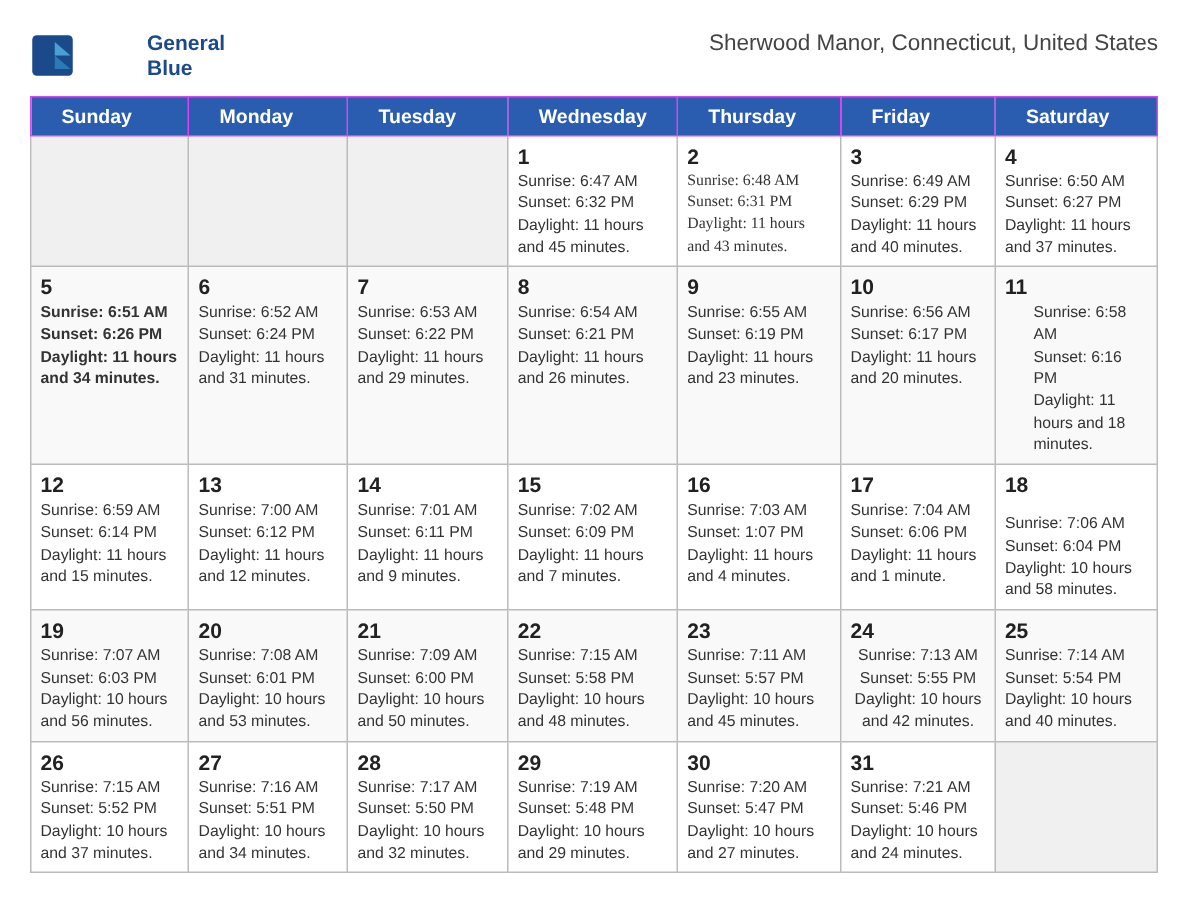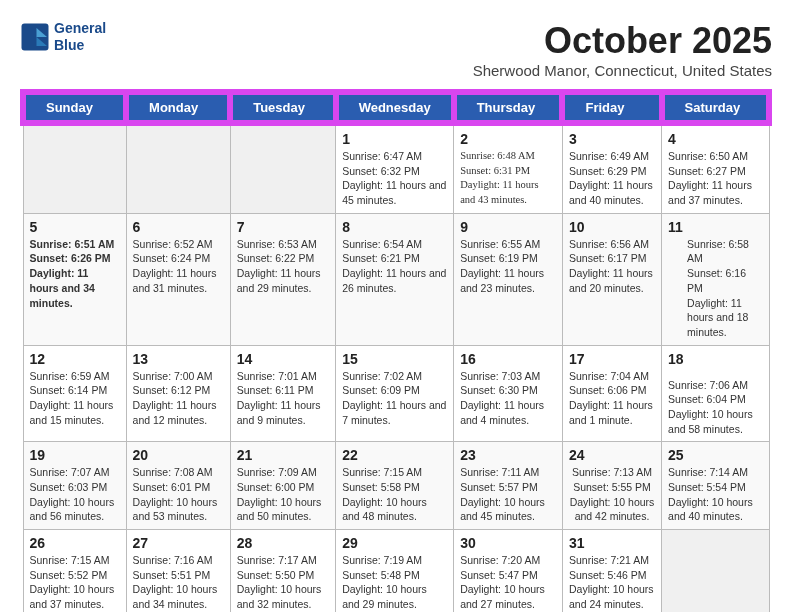--- a/index.html
+++ b/index.html
@@ -12,20 +12,21 @@
     }
     .header {
       display: flex;
       justify-content: space-between;
       align-items: flex-start;
       margin-bottom: 10px;
     }
     .logo {
       display: flex;
       align-items: center;
+      gap: 44px;
     }
     .logo-text {
       display: flex;
       flex-direction: column;
       font-size: 14px;
       font-weight: bold;
       color: #1a4a8a;
       line-height: 1.2;
     }
     .logo-icon {
@@ -49,21 +50,21 @@
       width: 100%;
       border-collapse: collapse;
       border: 1px solid #bbb;
     }
     .calendar th {
       background-color: #2a5db0;
       color: #fff;
       text-align: left;
       padding: 5px 20px;
       font-size: 13px;
-      border: 6px solid #d946ef;
+      border: 1px solid #d946ef;
     }
     .calendar td {
       vertical-align: top;
       padding: 5px 6px;
       border: 1px solid #bbb;
       font-size: 11px;
       width: 113px;
       min-height: 80px;
       background: #fff;
     }
@@ -101,21 +102,20 @@
       <rect x="2" y="2" width="36" height="36" rx="4" fill="#1a4a8a"></rect>
       <polygon points="22,8 36,20 22,20" fill="#4a9fd4"></polygon>
       <polygon points="22,20 36,32 22,32" fill="#2a7ab8"></polygon>
     </svg>
     <div class="logo-text">
       <span>General</span>
       <span>Blue</span>
     </div>
   </div>
   <div class="title-block">
-    <div class="month-title">October 2025</div>
     <div class="location-title">Sherwood Manor, Connecticut, United States</div>
   </div>
 </div>
 
 <table class="calendar">
   <thead>
     <tr>
     <th>Sunday</th>
         <th>Monday</th>
         <th>Tuesday</th>
@@ -220,21 +220,21 @@
         </td>
         <td>
           <span class="day-number">15</span>
           <div class="day-info" style="white-space: pre-line;">Sunrise: 7:02 AM
 Sunset: 6:09 PM
 Daylight: 11 hours and 7 minutes.</div>
         </td>
         <td>
           <span class="day-number">16</span>
           <div class="day-info" style="white-space: pre-line;">Sunrise: 7:03 AM
-Sunset: 6:30 PM
+Sunset: 1:07 PM
 Daylight: 11 hours and 4 minutes.</div>
         </td>
         <td>
           <span class="day-number">17</span>
           <div class="day-info" style="white-space: pre-line;">Sunrise: 7:04 AM
 Sunset: 6:06 PM
 Daylight: 11 hours and 1 minute.</div>
         </td>
         <td>
           <span class="day-number">18</span>

